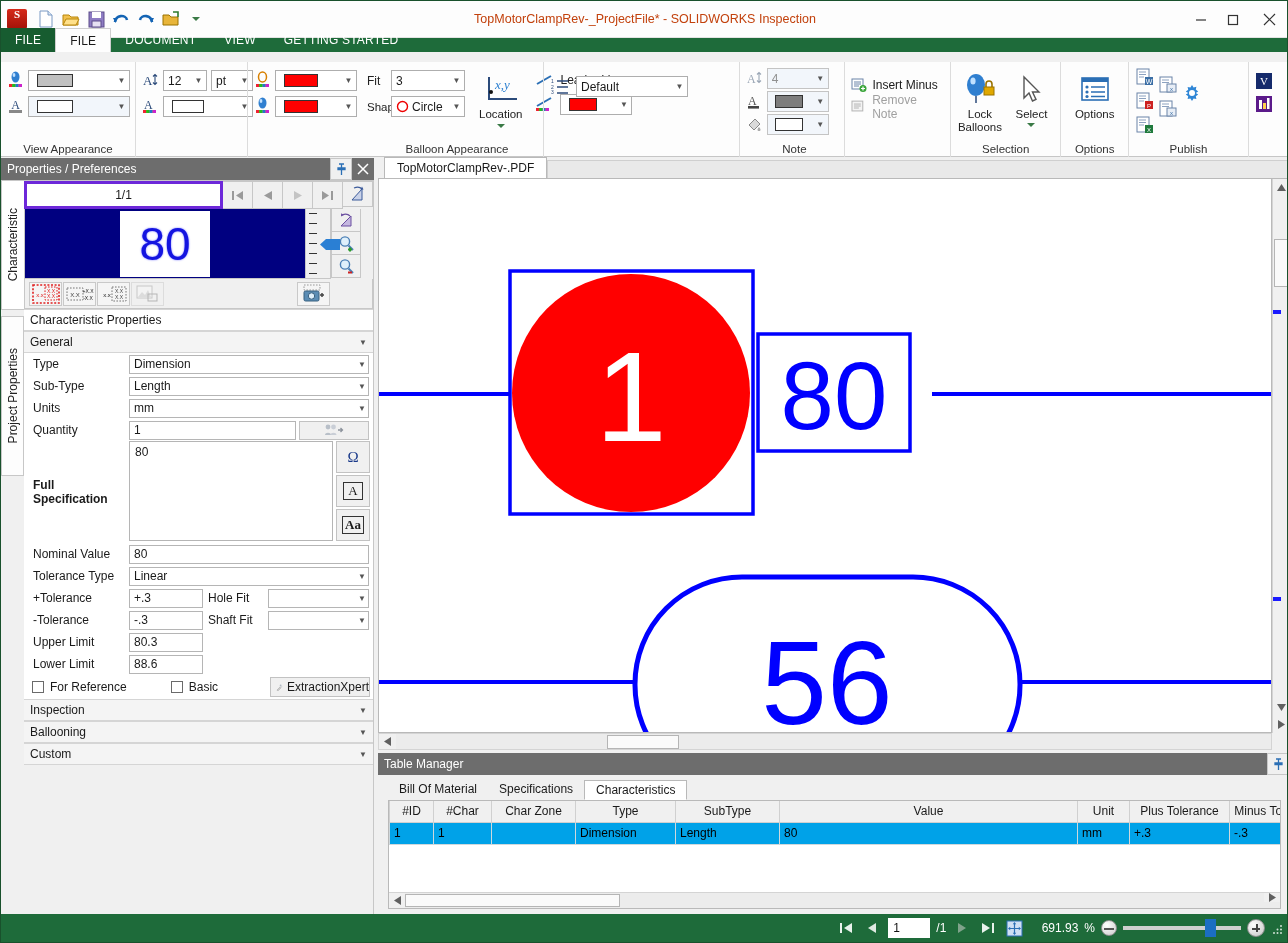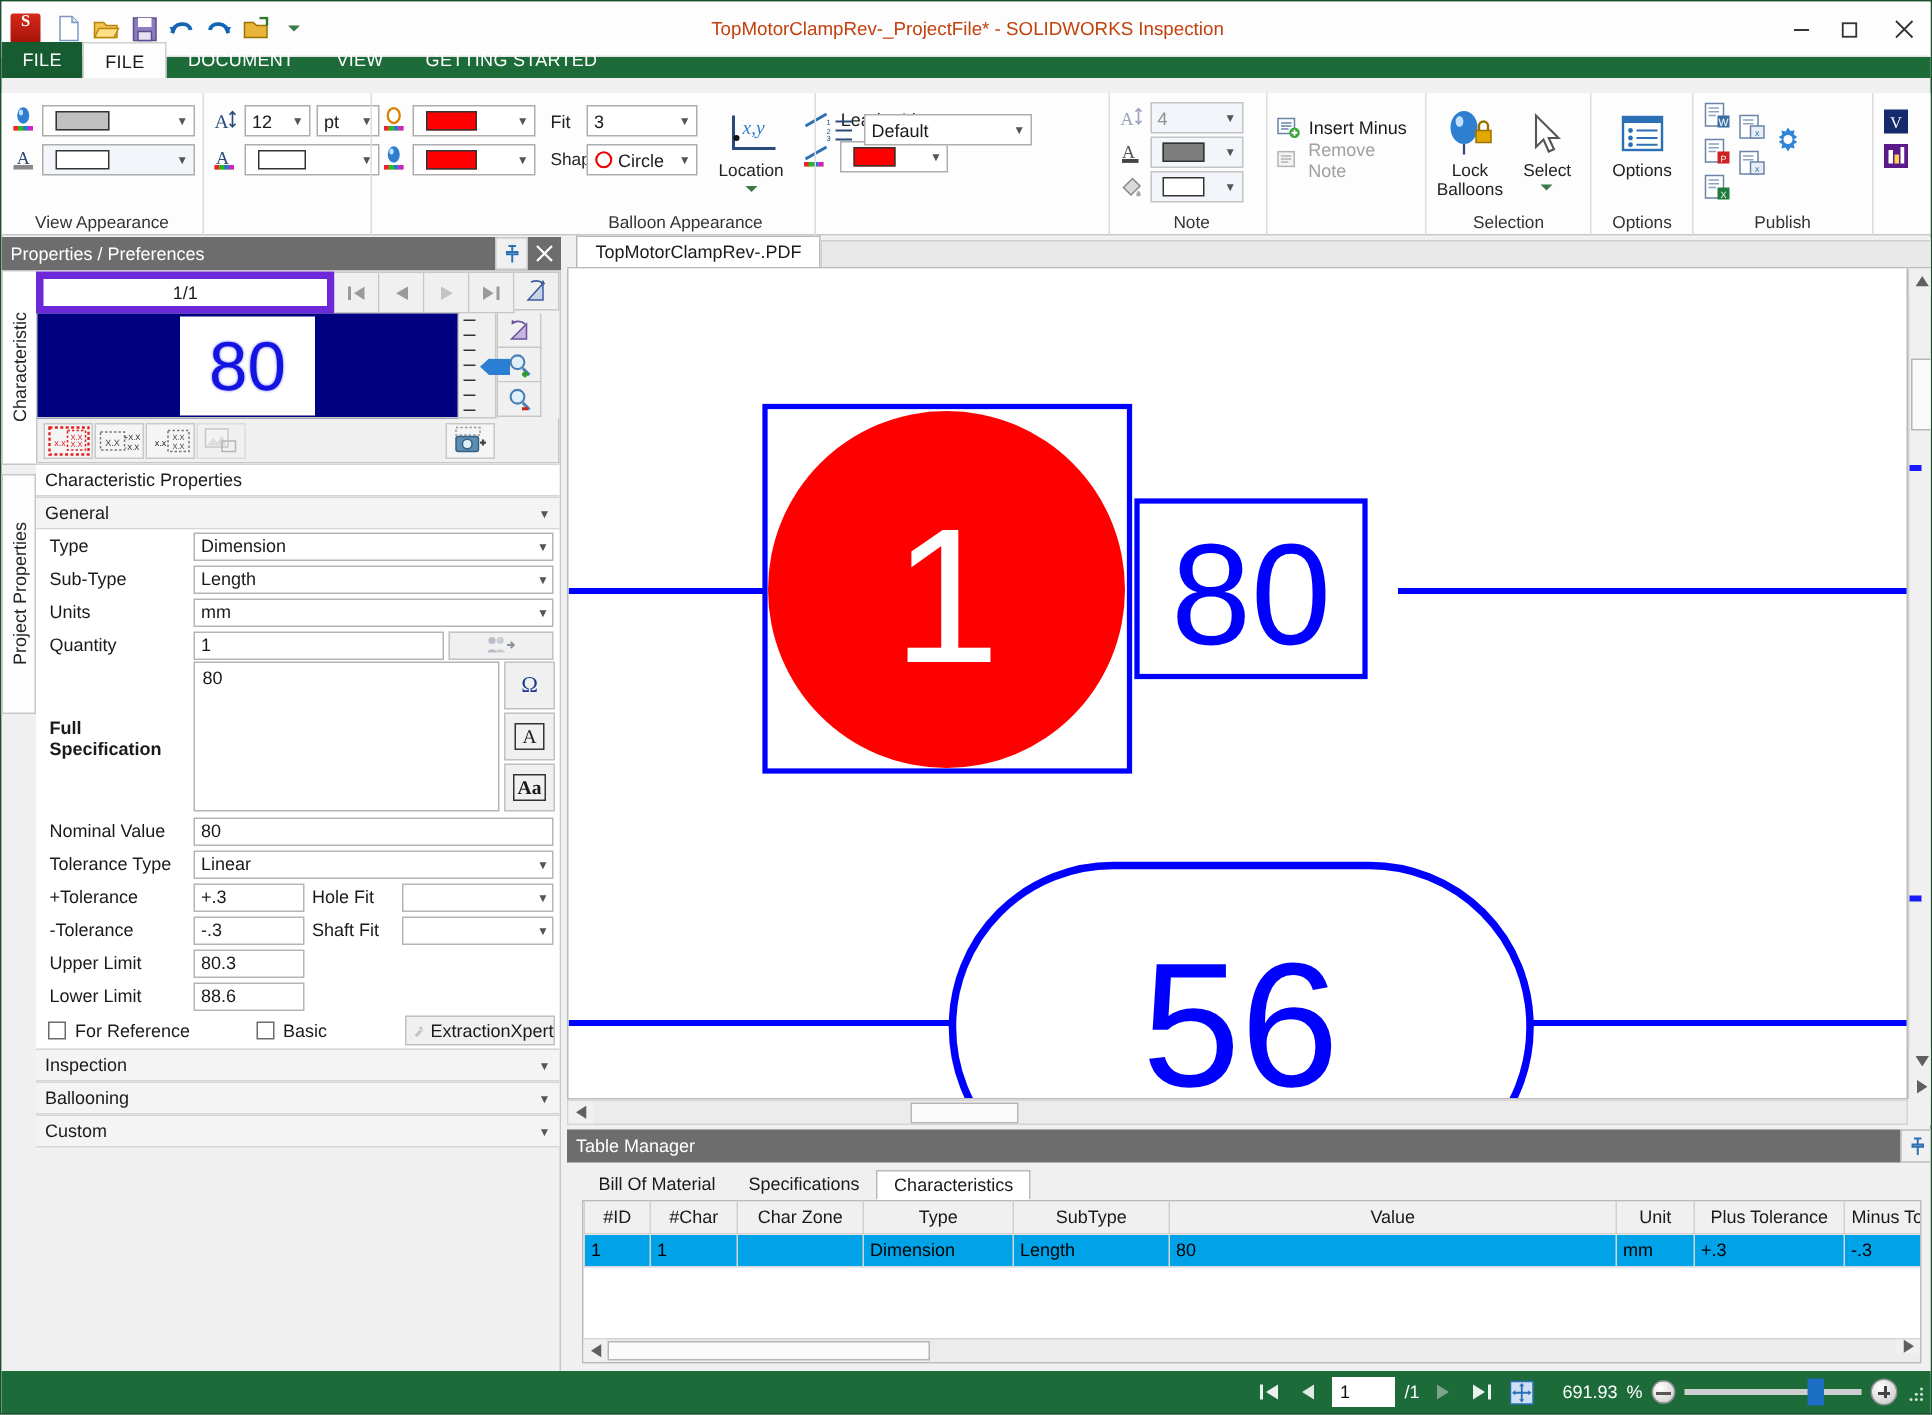--- a/index.html
+++ b/index.html
@@ -153,21 +153,21 @@
   .vtab.t1 { position: absolute; top: 0; height: 130px; border-right: none; background:#fff; }
   .vtab.t2 { position: absolute; top: 136px; height: 160px; }
 
   .panel-inner {
     position: absolute; left: 23px; top: 22px; right: 0; bottom: 0;
     background: #f0f0f0; border: 1px solid #c7c7c7; border-left: none;
   }
 
   .navbar { height: 28px; display: flex; align-items: stretch; }
   .navcount {
-    flex: 1; background: #fff; border: 5px solid #6d28d9;
+    flex: 1; background: #fff; border: 3px solid #6d28d9;
     display: flex; align-items: center; justify-content: center; font-size: 12px;
   }
   .navbtn {
     width: 30px; background: #f0f0f0; border: 1px solid #c7c7c7; border-left: none;
     display: flex; align-items: center; justify-content: center;
   }
   .sidebtn {
     width: 30px; height: 26px; background: #f0f0f0; border: 1px solid #c7c7c7;
     display: flex; align-items: center; justify-content: center;
   }

